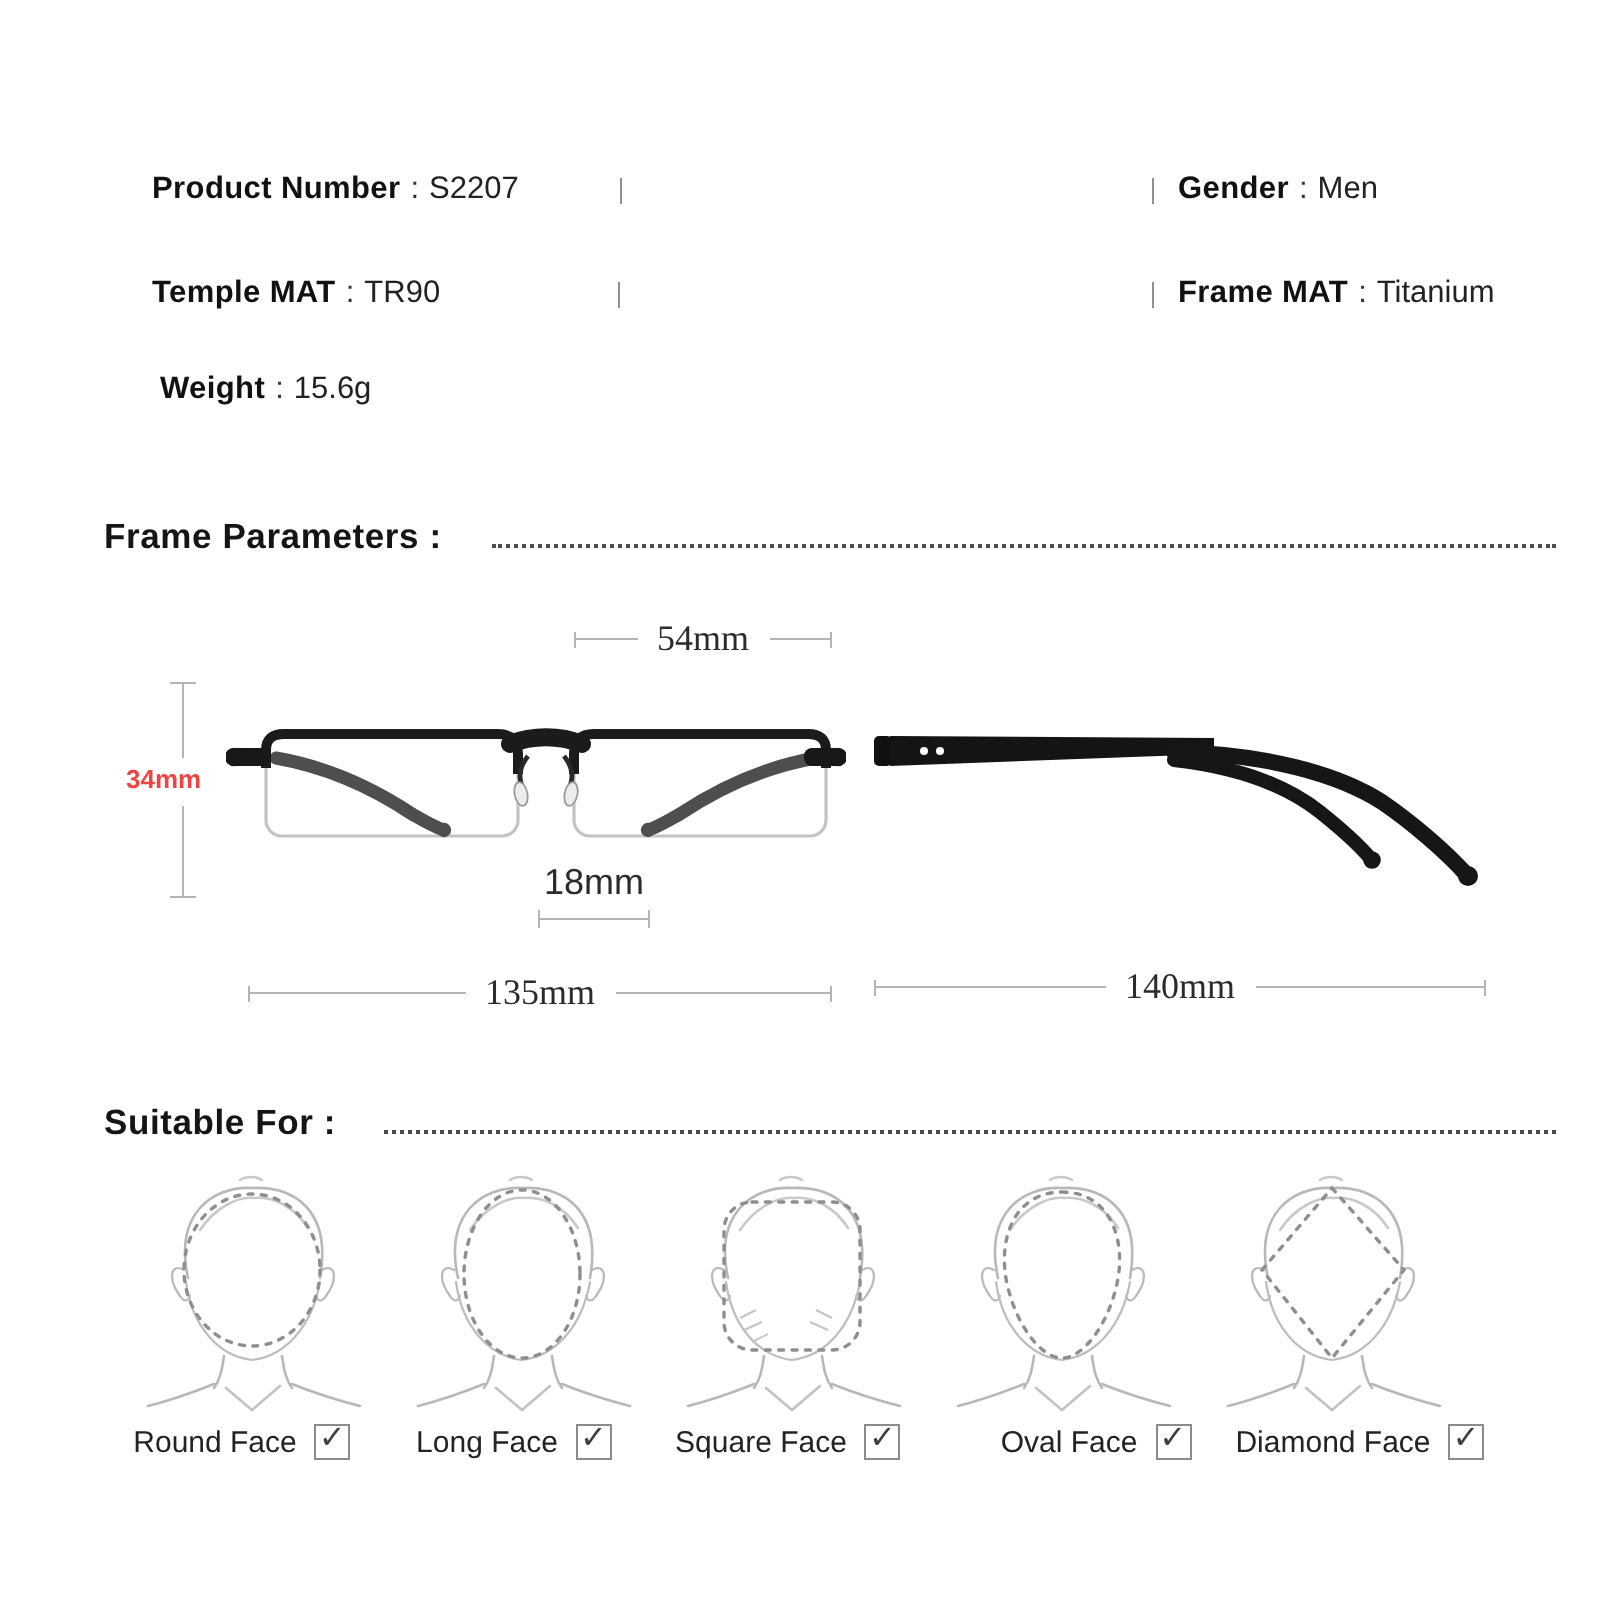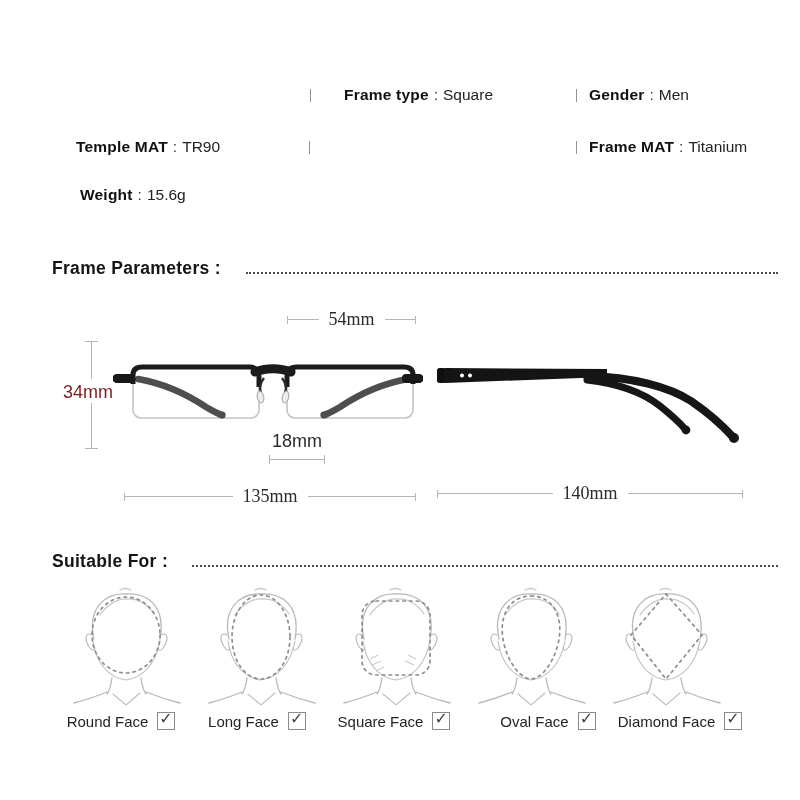--- a/index.html
+++ b/index.html
@@ -20,21 +20,21 @@
 
   
   .mh { position:absolute; display:flex; align-items:center; font-size:18px; color:#2b2b2b; }
   .mh .seg { flex:1 1 auto; height:1px; background:#b4b4b4; }
   .mh .mt { margin:0 10px; white-space:nowrap; flex:0 0 auto;font-family:Liberation Serif, serif; }
   .mh::before,.mh::after { content:""; width:1px; height:8px; background:#b4b4b4; flex:0 0 auto; }
 
   
   .mline-v { position:absolute; width:1px; background:#b4b4b4; }
   .mtick-h { position:absolute; height:1px; width:13px; background:#b4b4b4; }
-  #m34-text { position:absolute; left:63px; top:382px; font-size:18px; color:#7f1d1d; }
+  #m34-text { position:absolute; left:63px; top:382px; font-size:13px; color:#ef4444;font-weight:bold; }
 
   
   #bridge-measure { position:absolute; left:245px; top:431px; width:56px; text-align:center;
                     font-size:18px; color:#2b2b2b;margin-left:24px; }
   #bridge-line { position:relative; margin-top:3px; height:9px;
                  border-left:1px solid #b4b4b4; border-right:1px solid #b4b4b4; }
   #bridge-line::after { content:""; position:absolute; left:0; right:0; top:4px; height:1px; background:#b4b4b4; }
 
   
   .diagram { position:absolute; }
@@ -63,22 +63,22 @@
         <path d="M31,56 C34,78 47,93 64,95 C81,93 94,78 98,56" stroke="#bdbdbd" stroke-width="1.1"></path>
         <path d="M50,93 C49,100 48,105 45,109"></path>
         <path d="M79,93 C80,100 81,105 84,109"></path>
         <path d="M45,107 C35,111 24,115 12,118"></path>
         <path d="M84,107 C94,111 106,115 118,118"></path>
         <path d="M51,109 L64,120 L78,108" stroke="#c2c2c2"></path>
       </g>
     </defs>
   </svg>
 
-  <div class="spec-cell" style="left:344px;top:86px">
-    <span class="lab">Frame type</span><span class="sep">:</span><span class="val">Square</span>
+  <div class="spec-cell" style="left:76px;top:86px">
+    <span class="lab">Product Number</span><span class="sep">:</span><span class="val">S2207</span>
   </div>
   <div class="spec-cell" style="left:589px;top:86px">
     <span class="lab">Gender</span><span class="sep">:</span><span class="val">Men</span>
   </div>
   <div class="spec-cell" style="left:76px;top:138px">
     <span class="lab">Temple MAT</span><span class="sep">:</span><span class="val">TR90</span>
   </div>
   <div class="spec-cell" style="left:589px;top:138px">
     <span class="lab">Frame MAT</span><span class="sep">:</span><span class="val">Titanium</span>
   </div>

